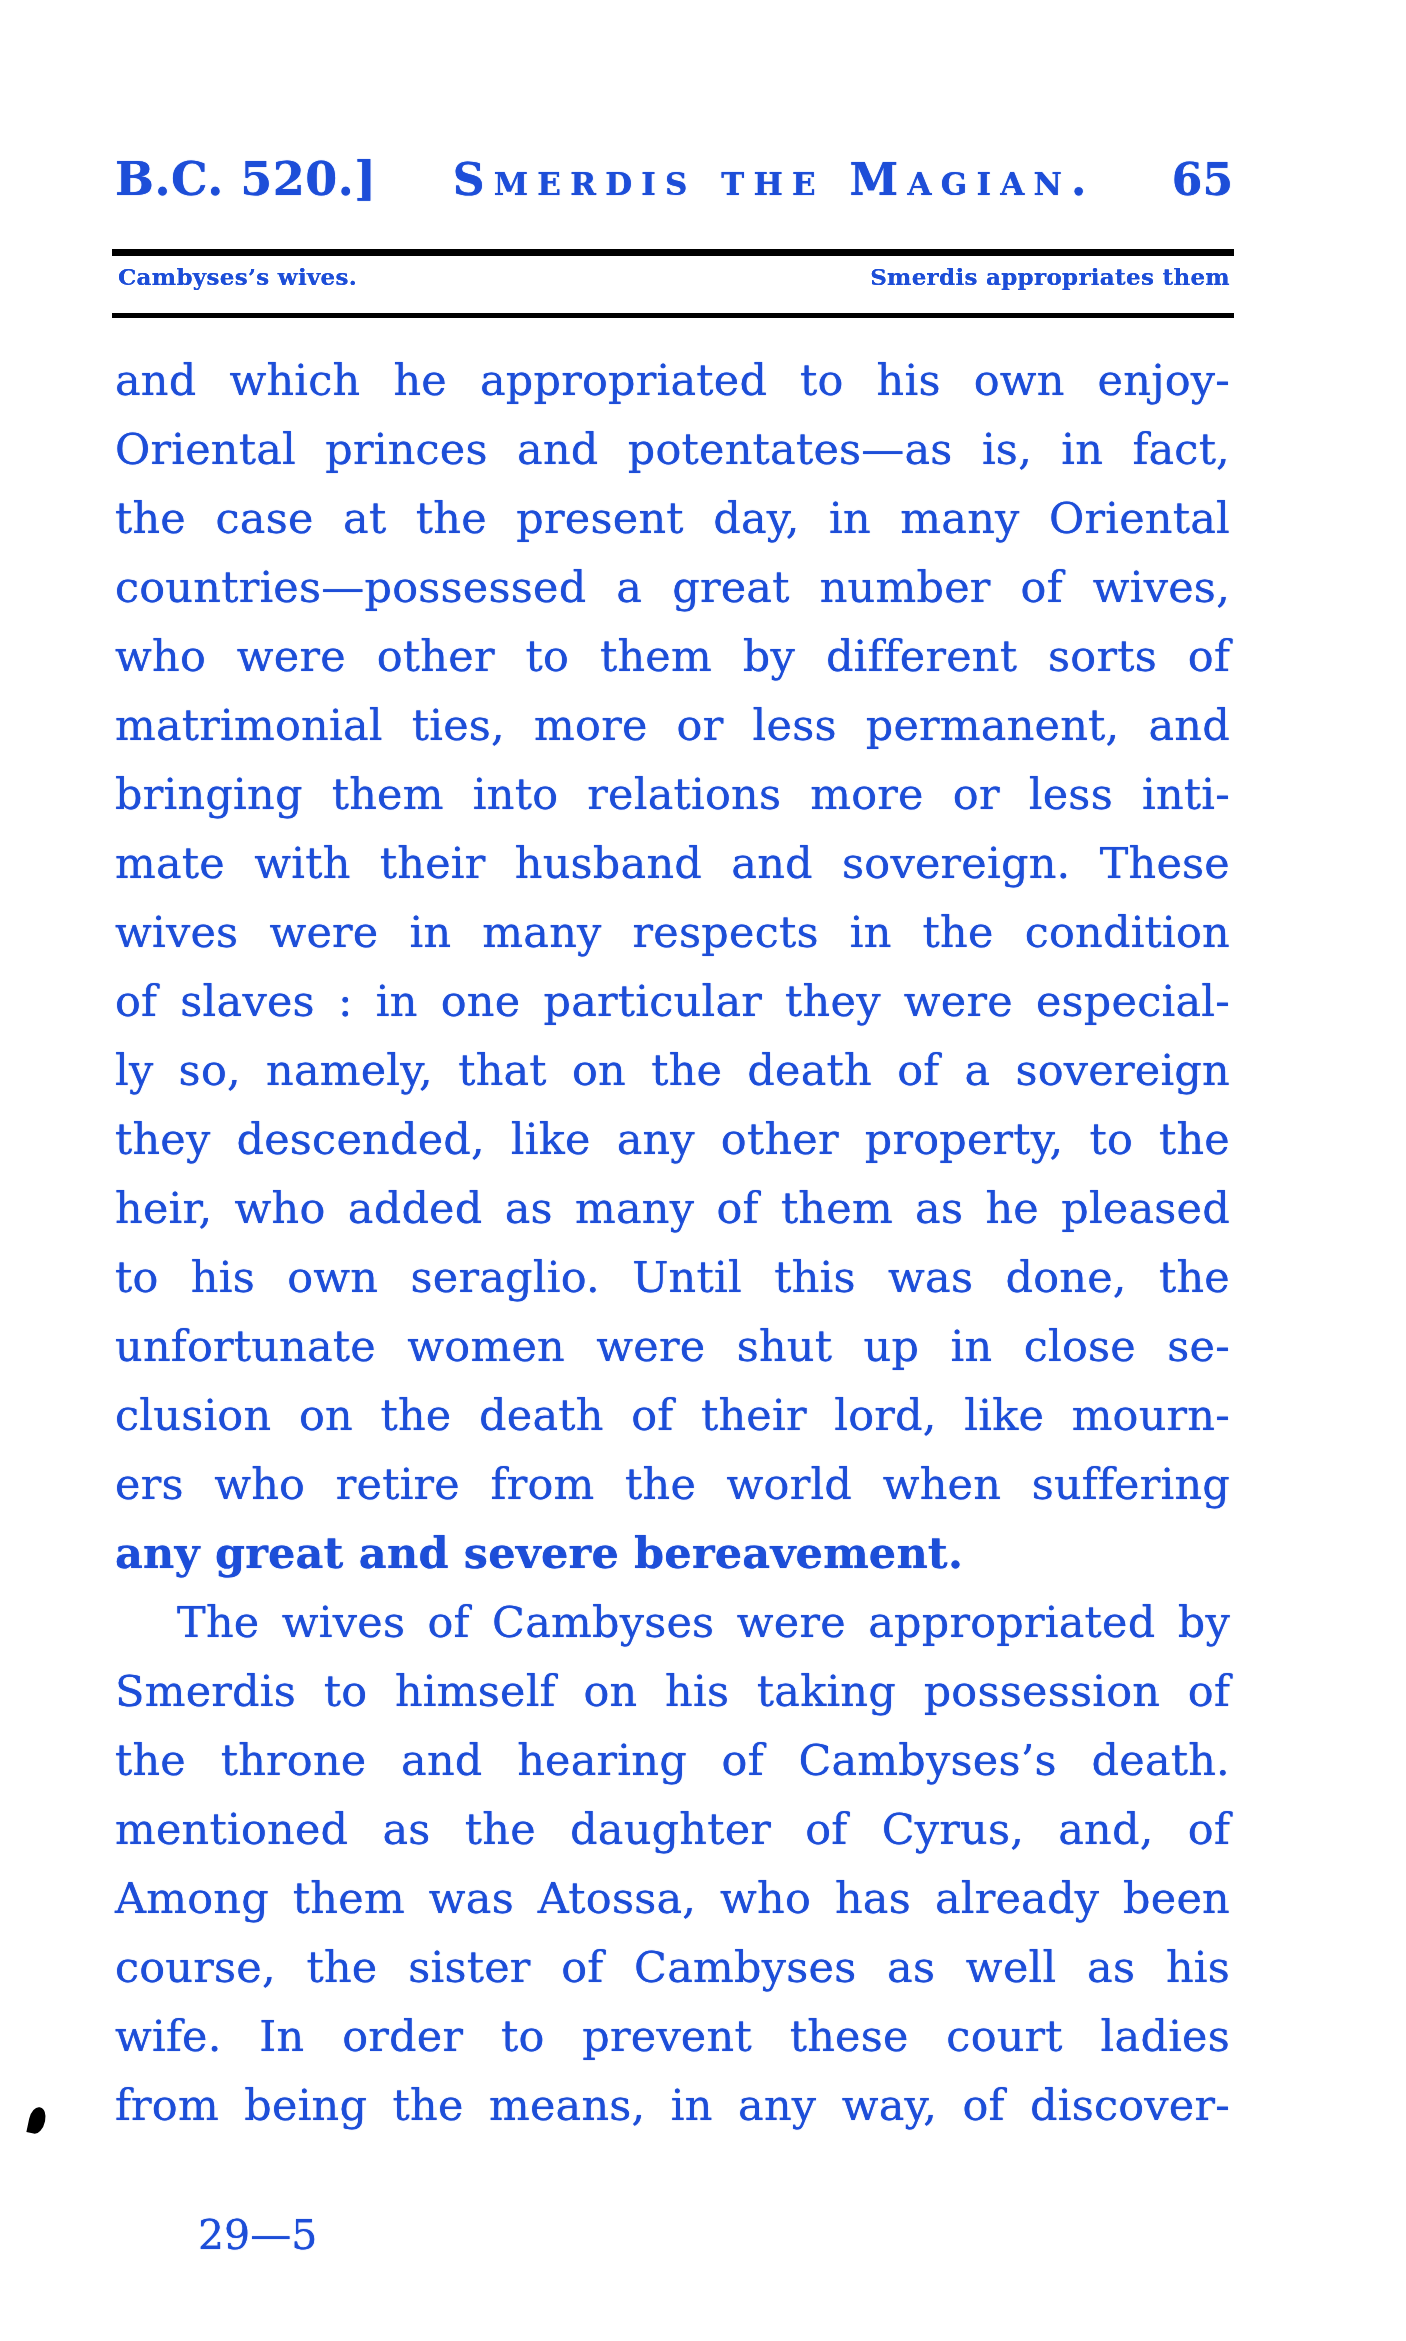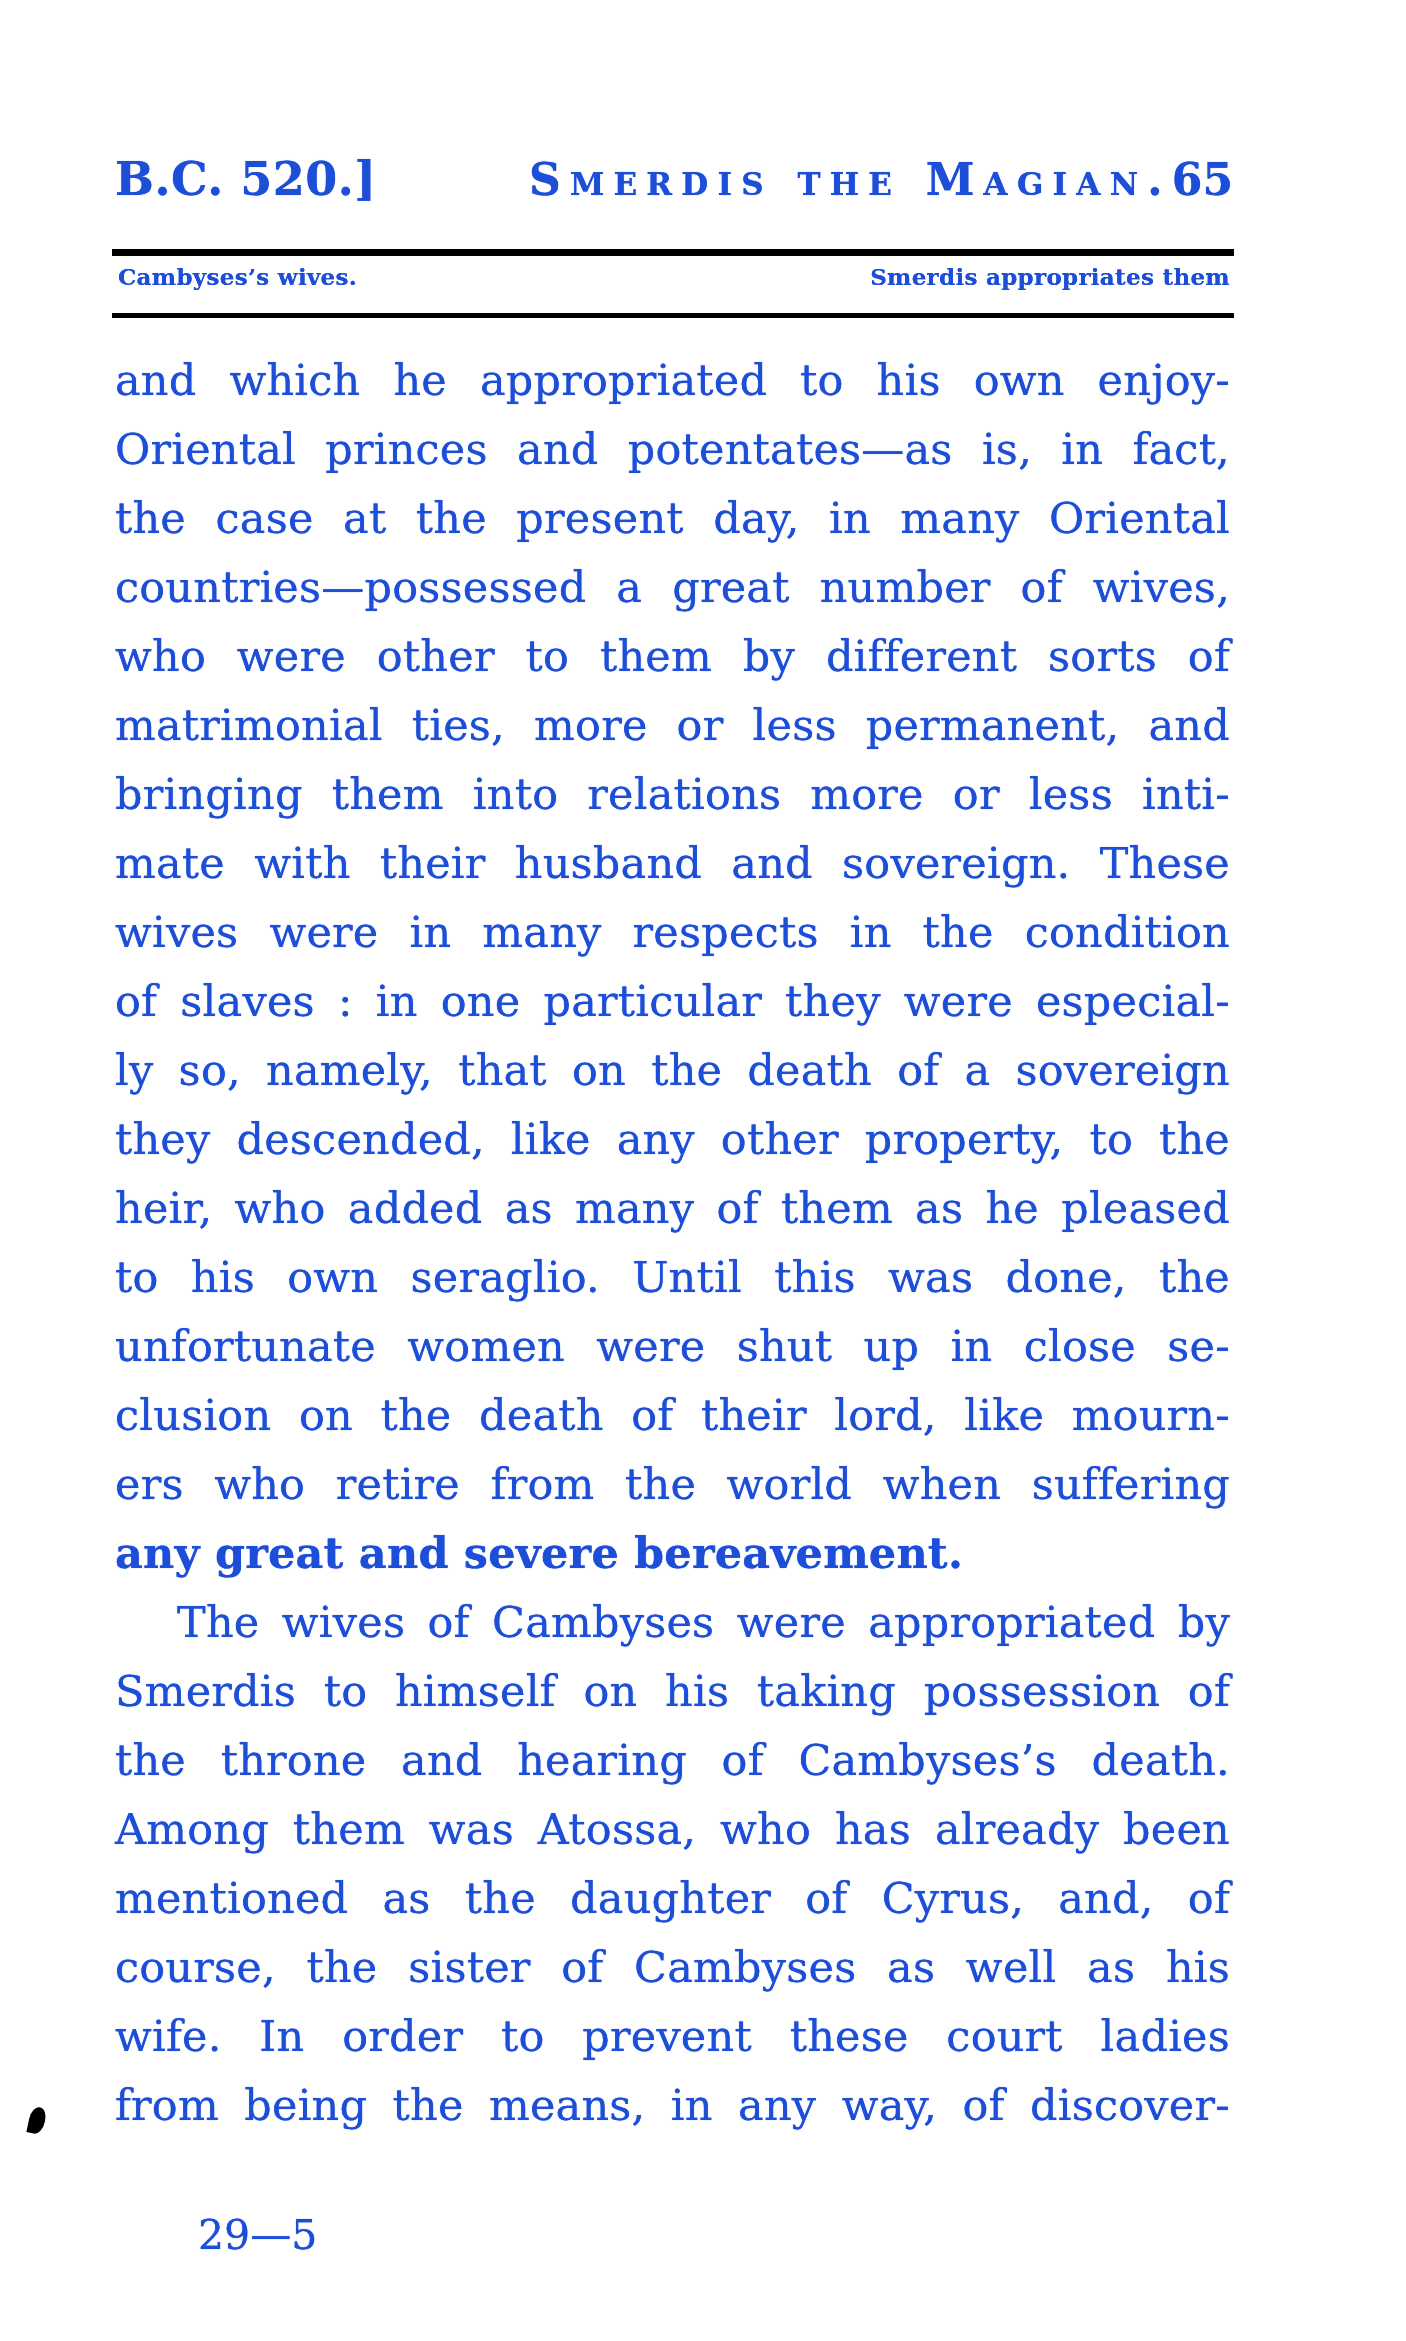--- a/index.html
+++ b/index.html
@@ -15,21 +15,21 @@
   .header-row{
     position:absolute;
     top:152px;left:115px;width:1118px;
     display:flex;align-items:baseline;
     text-shadow:0 0 0.8px currentColor;
   }
   .era{
     font-size:46px;font-weight:700;letter-spacing:0.5px;white-space:nowrap;
   }
   .head-title{
-    flex:1;text-align:right;
+    flex:1;text-align:center;
     font-variant:small-caps;
     font-size:44px;font-weight:700;
     letter-spacing:0.21em;
     white-space:nowrap;
   }
   .pagenum{
     font-size:44px;font-weight:700;white-space:nowrap;
   }
   
   .rule{position:absolute;left:112px;width:1122px;background:#000;}
@@ -114,22 +114,22 @@
       <div class="line">they descended, like any other property, to the</div>
       <div class="line">heir, who added as many of them as he pleased</div>
       <div class="line">to his own seraglio.  Until this was done, the</div>
       <div class="line">unfortunate women were shut up in close se-</div>
       <div class="line">clusion on the death of their lord, like mourn-</div>
       <div class="line">ers who retire from the world when suffering</div>
       <div class="line no-just">any great and severe bereavement.</div>
       <div class="line indent">The wives of Cambyses were appropriated by</div>
       <div class="line">Smerdis to himself on his taking possession of</div>
       <div class="line">the throne and hearing of Cambyses’s death.</div>
+      <div class="line">mentioned as the daughter of Cyrus, and, of</div>
       <div class="line">Among them was Atossa, who has already been</div>
-      <div class="line">mentioned as the daughter of Cyrus, and, of</div>
       <div class="line">course, the sister of Cambyses as well as his</div>
       <div class="line">wife.  In order to prevent these court ladies</div>
       <div class="line">from being the means, in any way, of discover-</div>
     </main>
 
   <div class="footer-sig">29—5</div>
 
   <div class="ink-blot"></div>
 
 </div>

